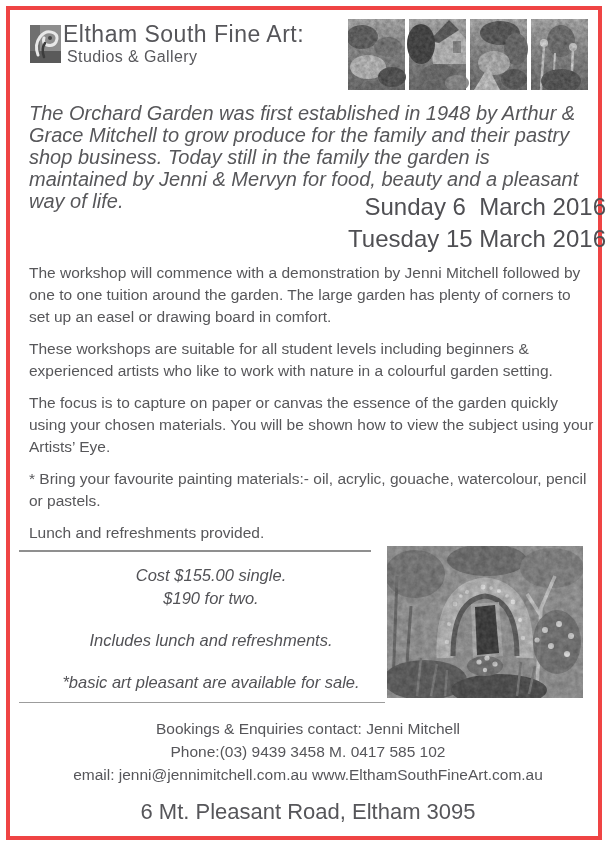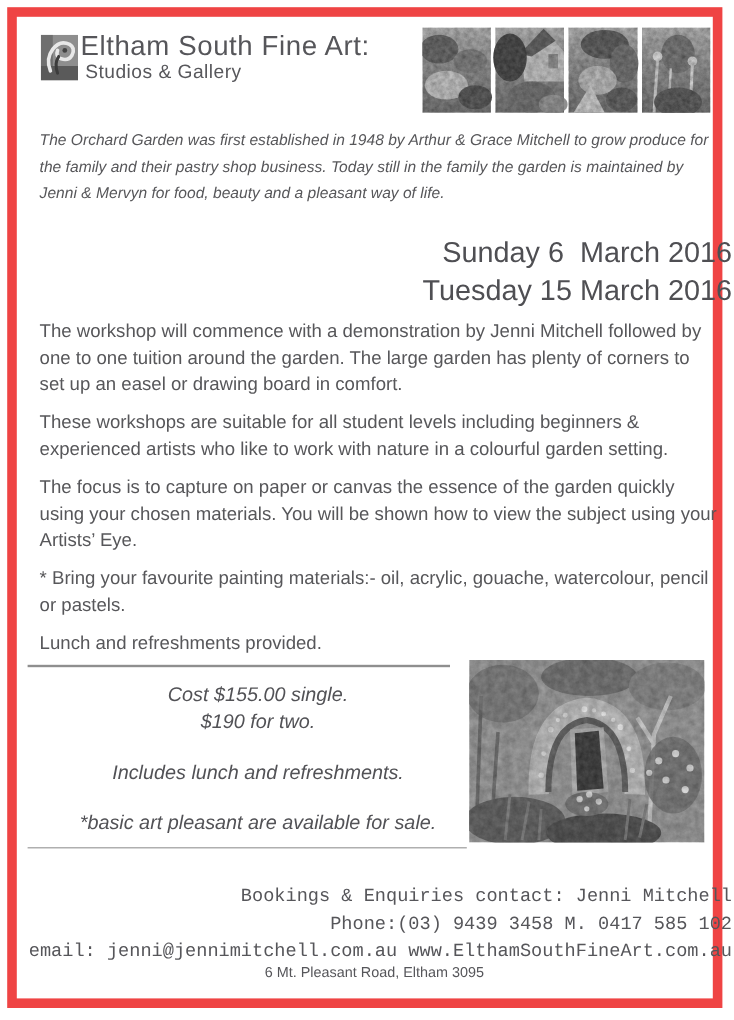--- a/index.html
+++ b/index.html
@@ -11,21 +11,21 @@
     position: relative;
     width: 612px; height: 850px;
     background: #ffffff;
     overflow: hidden;
   }
   .page {
     position: absolute;
     left: 6px; top: 6px;
     width: 596px; height: 834px;
     box-sizing: border-box;
-    border: 8px solid #ef4444;
+    border: 4px solid #ef4444;
     background: #ffffff;
   }
   .brand-logo {
     position: absolute; left: 20px; top: 15px;
     width: 31px; height: 38px;
   }
   .brand-title {
     position: absolute; left: 53px; top: 11px;
     font-size: 23px; letter-spacing: 0.5px;
     color: #56565a;
@@ -38,21 +38,21 @@
     white-space: nowrap;
   }
   .photo-strip {
     position: absolute; left: 338px; top: 9px;
     width: 240px; height: 71px;
   }
   .intro {
     position: absolute; left: 19px; top: 92px;
     width: 562px;
     font-style: italic;
-    font-size: 13px; line-height: 22px;
+    font-size: 20px; line-height: 22px;
     color: #57575a;
   }
   .dates {
     position: absolute; left: 0; top: 181px;
     width: 596px; box-sizing: border-box;
     padding-left: 88px;
     text-align: right;
     font-size: 24px; line-height: 32px;
     color: #4f4f53;
   }
@@ -81,32 +81,31 @@
     font-size: 16.5px; line-height: 23px;
     color: #525256;
     text-align: center;
   }
   .cost-text .spaced { margin-top: 19px; }
   .painting {
     position: absolute; left: 377px; top: 536px;
     width: 196px; height: 152px;
   }
   .contact {
-    position: absolute; left: 0; top: 722px;
+    position: absolute; left: 0; top: 707px;
     width: 596px;
-    text-align: right;
+    text-align: center;
     font-size: 15.5px; line-height: 23px;
     color: #56565a;
-    font-family: Liberation Mono, monospace;
   }
   .address {
     position: absolute; left: 0; top: 789px;
     width: 596px;
     text-align: center;
-    font-size: 12px;
+    font-size: 22px;
     color: #56565a;
   }
 </style>
 </head>
 <body>
 
 <div class="canvas">
   <div class="page">
 
     <svg class="brand-logo" viewBox="0 0 31 38" aria-hidden="true">

